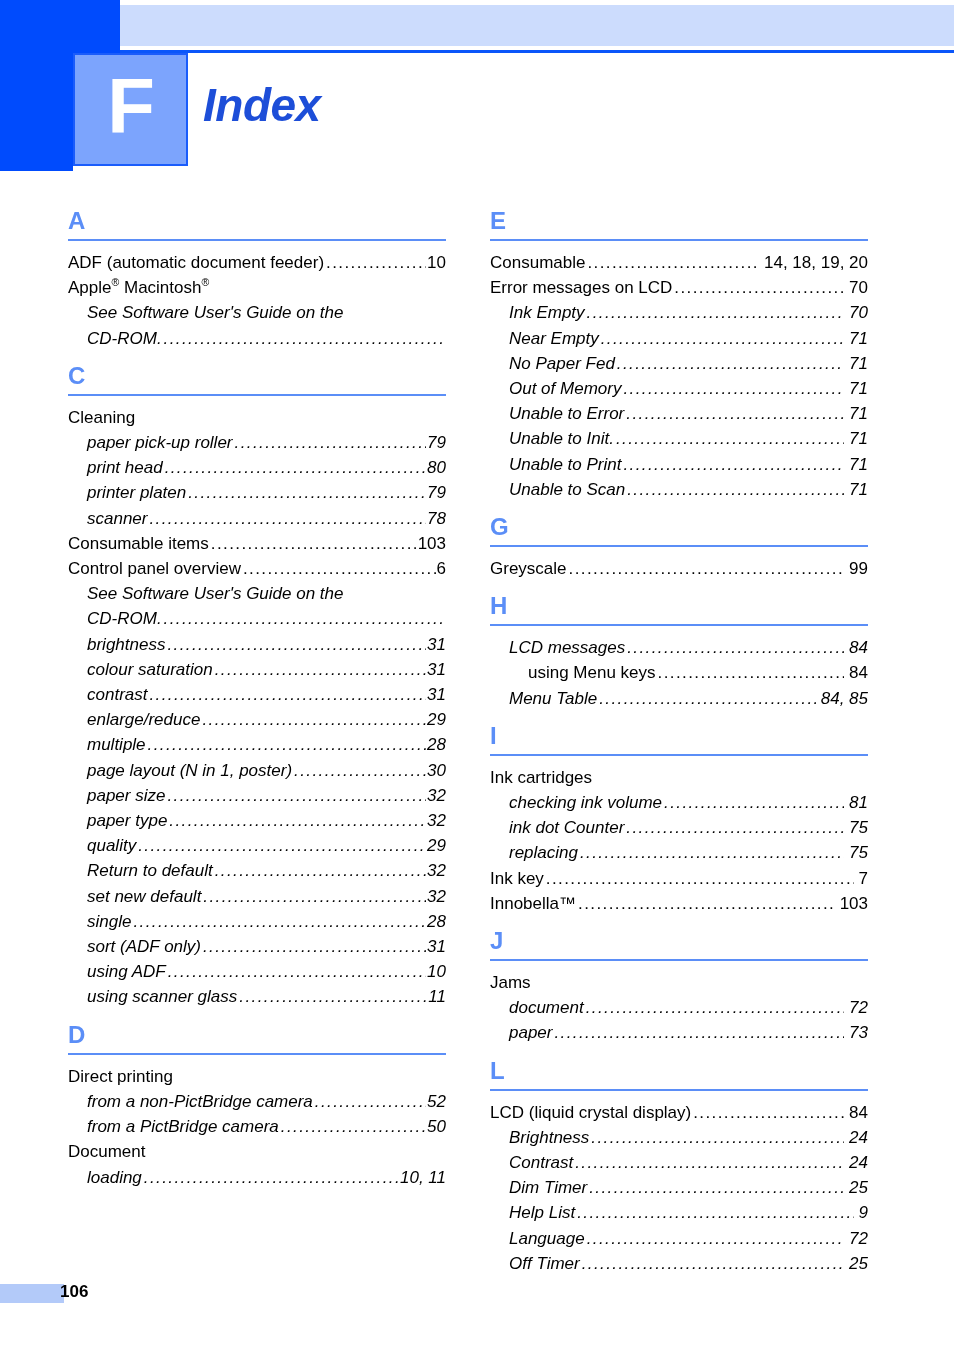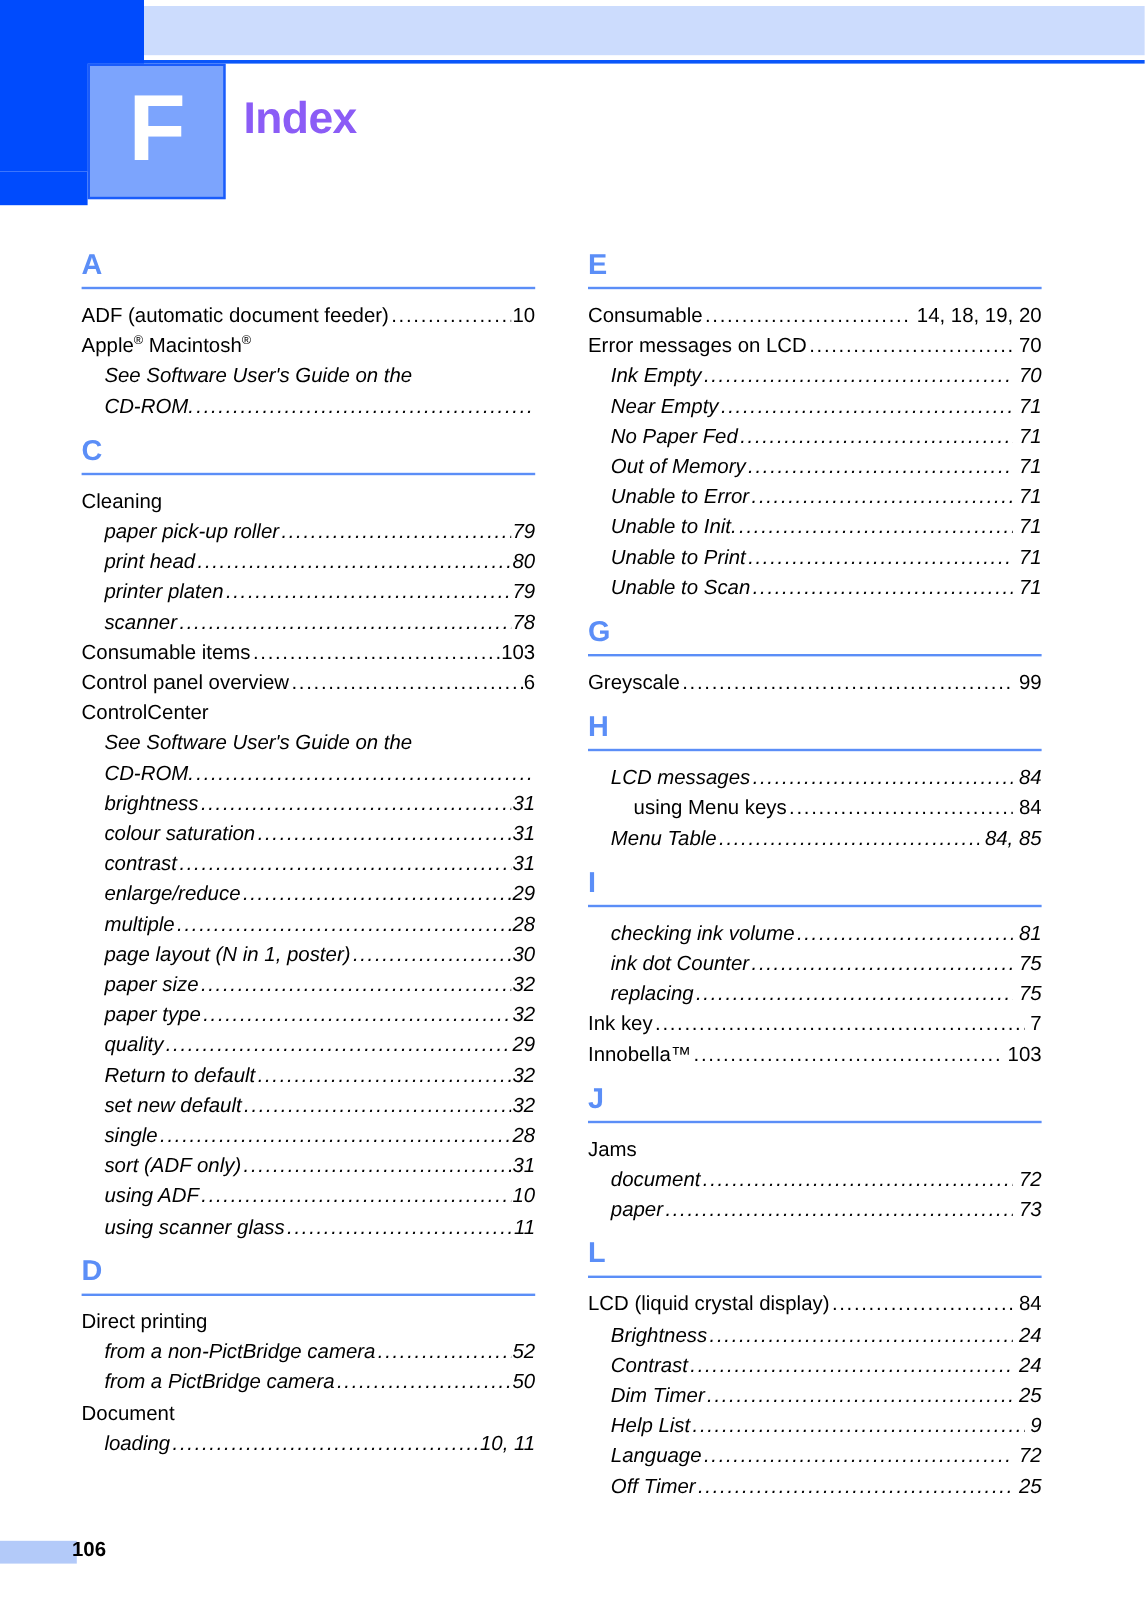--- a/index.html
+++ b/index.html
@@ -73,25 +73,26 @@
     font-weight: bold;
     font-family: "Liberation Sans", sans-serif;
     letter-spacing: -1px;
     padding-bottom: 6px;
     box-sizing: border-box;
   }
   .page-title {
     position: absolute;
     left: 203px;
     top: 78px;
-    font-size: 37px;
+    font-size: 46px;
     font-weight: bold;
-    color: #8b5cf6;
+    color: #1d4ed8;
     letter-spacing: -0.5px;
     font-family: "Liberation Sans", sans-serif;
+    font-style: italic;
   }
 
   
   .columns {
     position: absolute;
     left: 0;
     top: 196px;
     width: 954px;
   }
   .col {
@@ -237,23 +238,20 @@
         <div class="entry lvl1">
           <span class="label">Consumable items</span>
           <span class="leader">..........................................................................................</span>
           <span class="pageno">103</span>
         </div>
         <div class="entry lvl1">
           <span class="label">Control panel overview</span>
           <span class="leader">..........................................................................................</span>
           <span class="pageno">6</span>
         </div>
-        <div class="entry lvl1 plain">
-          <span class="label">ControlCenter</span>
-        </div>
         <div class="entry lvl2 plain">
           <span class="label">See Software User's Guide on the</span>
         </div>
         <div class="entry lvl2">
           <span class="label">CD-ROM.</span>
           <span class="leader">..........................................................................................</span>
           <span class="pageno"></span>
         </div>
         <div class="entry lvl2">
           <span class="label">brightness</span>
@@ -436,20 +434,23 @@
         </div>
         <div class="entry lvl2">
           <span class="label">Menu Table</span>
           <span class="leader">..........................................................................................</span>
           <span class="pageno">84, 85</span>
         </div>
       </div>
       <div class="section">
         <div class="section-letter">I</div>
         <div class="section-rule"></div>
+        <div class="entry lvl1 plain">
+          <span class="label">Ink cartridges</span>
+        </div>
         <div class="entry lvl2">
           <span class="label">checking ink volume</span>
           <span class="leader">..........................................................................................</span>
           <span class="pageno">81</span>
         </div>
         <div class="entry lvl2">
           <span class="label">ink dot Counter</span>
           <span class="leader">..........................................................................................</span>
           <span class="pageno">75</span>
         </div>

